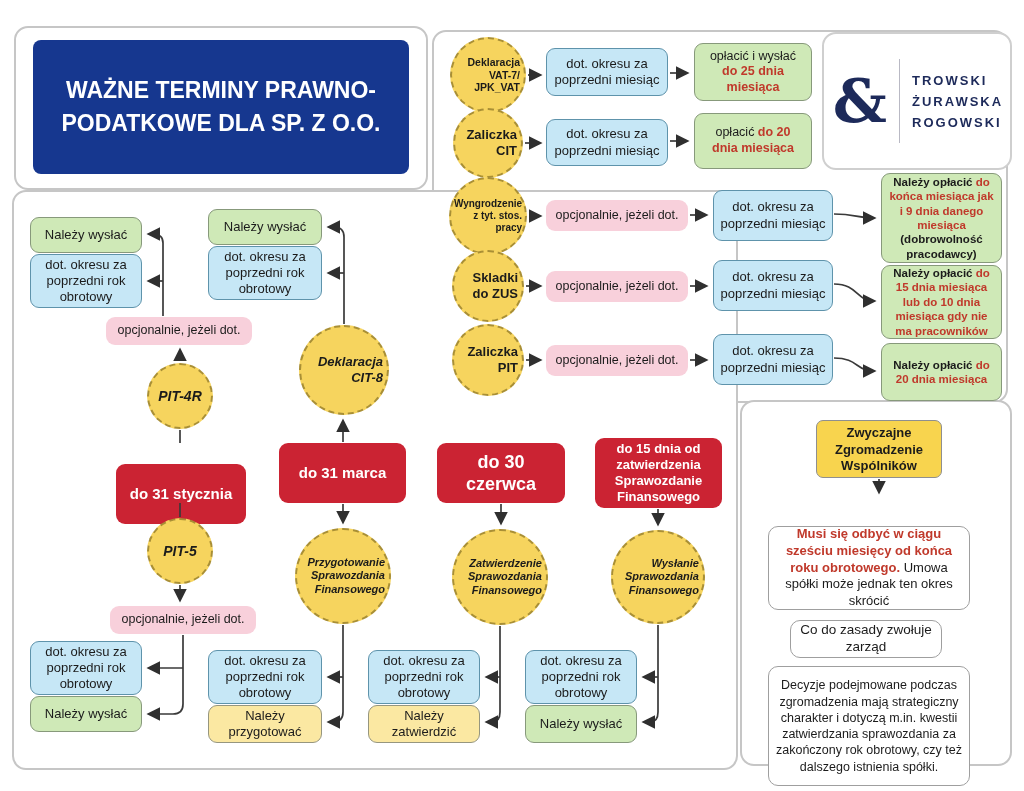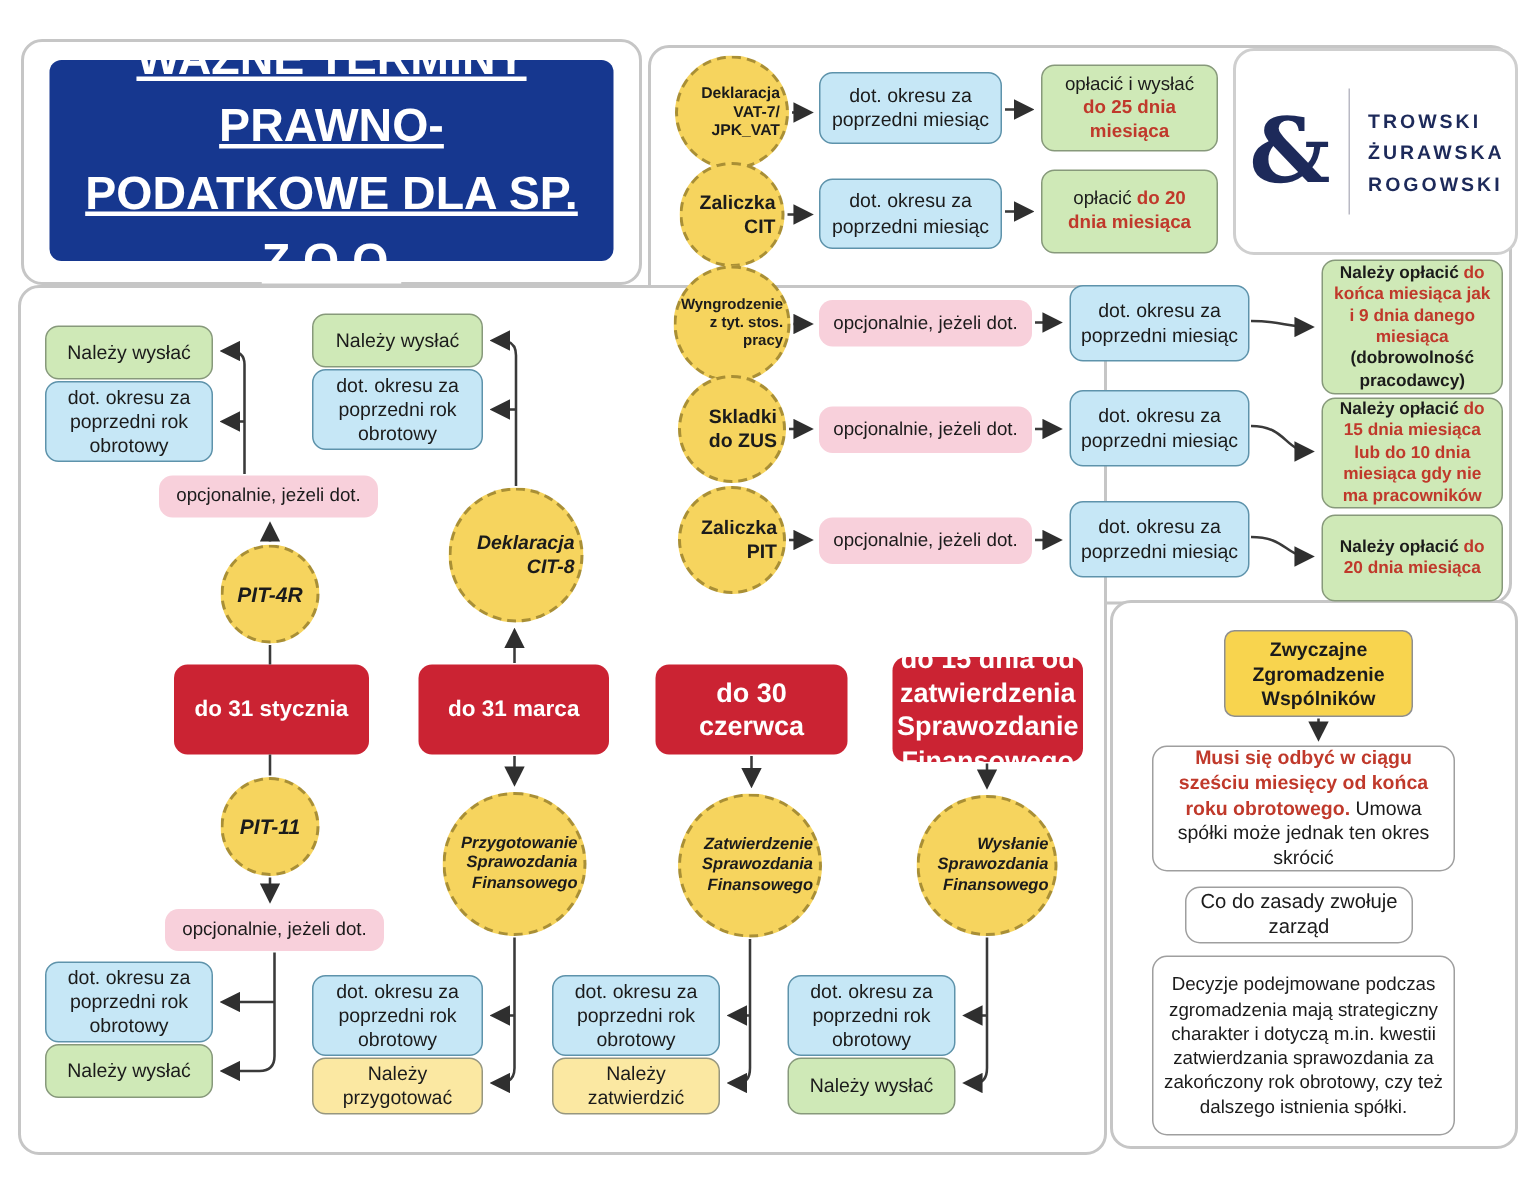--- a/index.html
+++ b/index.html
@@ -7,29 +7,29 @@
           font-family:"Liberation Sans",sans-serif;color:#1b1b1b;overflow:hidden;}
   .panel{position:absolute;background:#fff;border:2px solid #c6c6c6;border-radius:14px;box-sizing:border-box;}
   .box{position:absolute;display:flex;align-items:center;justify-content:center;text-align:center;
        border-radius:9px;box-sizing:border-box;line-height:1.25;padding:3px 6px;}
   .blue{background:#c6e7f6;border:1.5px solid #5e93ab;}
   .green{background:#cfe9b7;border:1.5px solid #87997b;}
   .pink{background:#f8d0db;border:none;}
   .redbox{background:#cb2333;border:none;color:#fff;font-weight:bold;}
   .paleyellow{background:#fbe8a2;border:1.5px solid #96967f;}
   .brightyellow{background:#f8d44e;border:1.5px solid #8f8f8f;font-weight:bold;}
-  .whitebox{background:#fff;border:1.5px solid #9f9f9f;border-radius:10px;}
+  .whitebox{background:#fff;border:1.5px solid #9f9f9f;border-radius:10px;margin-top:29px;}
   .circle{position:absolute;background:#f6d45e;border:2px dashed #a98f35;border-radius:50%;
           display:flex;align-items:center;justify-content:center;text-align:right;
           font-weight:bold;box-sizing:border-box;line-height:1.2;padding:4px;}
   .italic{font-style:italic;}
   .redtext{color:#c0392b;font-weight:bold;}
   .title-panel-inner{position:absolute;background:#16378f;border-radius:8px;display:flex;
           align-items:center;justify-content:flex-end;text-align:center;color:#fff;
-          font-weight:bold;font-size:31px;line-height:1.45;padding:0 18px;box-sizing:border-box;text-decoration:underline;}
+          font-weight:bold;font-size:23px;line-height:1.45;padding:0 18px;box-sizing:border-box;}
   .logo-wrap{position:absolute;display:flex;align-items:center;justify-content:center;gap:12px;}
   .amp{font-family:"DejaVu Serif",serif;font-weight:bold;font-size:60px;color:#1d2a5a;line-height:1;}
   .logo-div{width:1px;height:84px;background:#b9b9c4;}
   .logo-names{display:flex;flex-direction:column;gap:6px;color:#1d2a5a;font-weight:bold;
           font-size:13px;letter-spacing:2px;}
   svg.connectors{position:absolute;left:0;top:0;z-index:6;pointer-events:none;}
   .lvl2{z-index:2;}
 </style>
 </head>
 <body>
@@ -120,25 +120,25 @@
   </div>
   <div class="box blue lvl2" style="left:30px;top:254px;width:112px;height:54px;font-size:13px;">
     <span>dot. okresu za poprzedni rok obrotowy</span>
   </div>
   <div class="box pink lvl2" style="left:106px;top:317px;width:146px;height:28px;font-size:12.5px;">
     <span>opcjonalnie, jeżeli dot.</span>
   </div>
   <div class="circle italic lvl2" style="left:147px;top:363px;width:66px;height:66px;font-size:14px;">
     <span>PIT-4R</span>
   </div>
-  <div class="box redbox lvl2" style="left:116px;top:443px;width:130px;height:60px;font-size:15px;">
+  <div class="box redbox lvl2" style="left:116px;top:464px;width:130px;height:60px;font-size:15px;">
     <span>do 31 stycznia</span>
   </div>
   <div class="circle italic lvl2" style="left:147px;top:518px;width:66px;height:66px;font-size:14px;">
-    <span>PIT-11</span>
+    <span>PIT-5</span>
   </div>
   <div class="box pink lvl2" style="left:110px;top:606px;width:146px;height:28px;font-size:12.5px;">
     <span>opcjonalnie, jeżeli dot.</span>
   </div>
   <div class="box blue lvl2" style="left:30px;top:641px;width:112px;height:54px;font-size:13px;">
     <span>dot. okresu za poprzedni rok obrotowy</span>
   </div>
   <div class="box green lvl2" style="left:30px;top:696px;width:112px;height:36px;font-size:13px;">
     <span>Należy wysłać</span>
   </div>
@@ -171,21 +171,21 @@
   <div class="circle italic lvl2" style="left:452px;top:529px;width:96px;height:96px;font-size:11px;">
     <span>Zatwierdzenie Sprawozdania Finansowego</span>
   </div>
   <div class="box blue lvl2" style="left:368px;top:650px;width:112px;height:54px;font-size:13px;">
     <span>dot. okresu za poprzedni rok obrotowy</span>
   </div>
   <div class="box paleyellow lvl2" style="left:368px;top:705px;width:112px;height:38px;font-size:13px;">
     <span>Należy zatwierdzić</span>
   </div>
 
-  <div class="box redbox lvl2" style="left:595px;top:438px;width:127px;height:70px;font-size:18px;">
+  <div class="box redbox lvl2" style="left:595px;top:438px;width:127px;height:70px;font-size:13px;">
     <span>do 15 dnia od zatwierdzenia Sprawozdanie Finansowego</span>
   </div>
   <div class="circle italic lvl2" style="left:611px;top:530px;width:94px;height:94px;font-size:11px;">
     <span>Wysłanie Sprawozdania Finansowego</span>
   </div>
   <div class="box blue lvl2" style="left:525px;top:650px;width:112px;height:54px;font-size:13px;">
     <span>dot. okresu za poprzedni rok obrotowy</span>
   </div>
   <div class="box green lvl2" style="left:525px;top:705px;width:112px;height:38px;font-size:13px;">
     <span>Należy wysłać</span>

